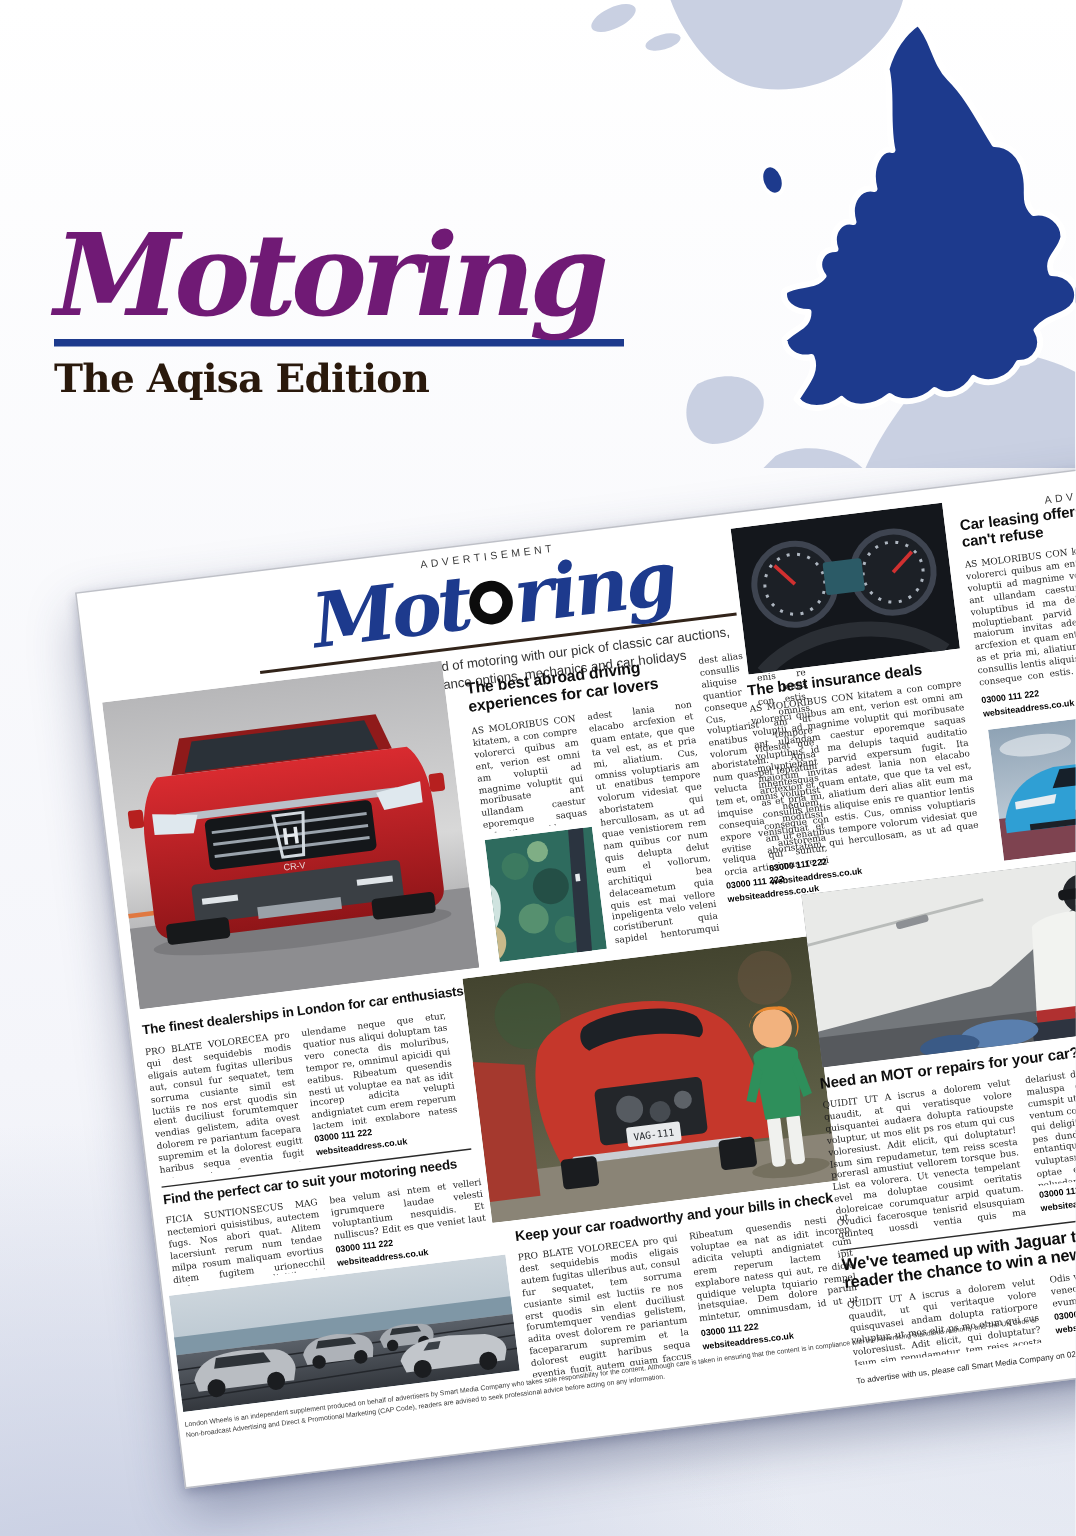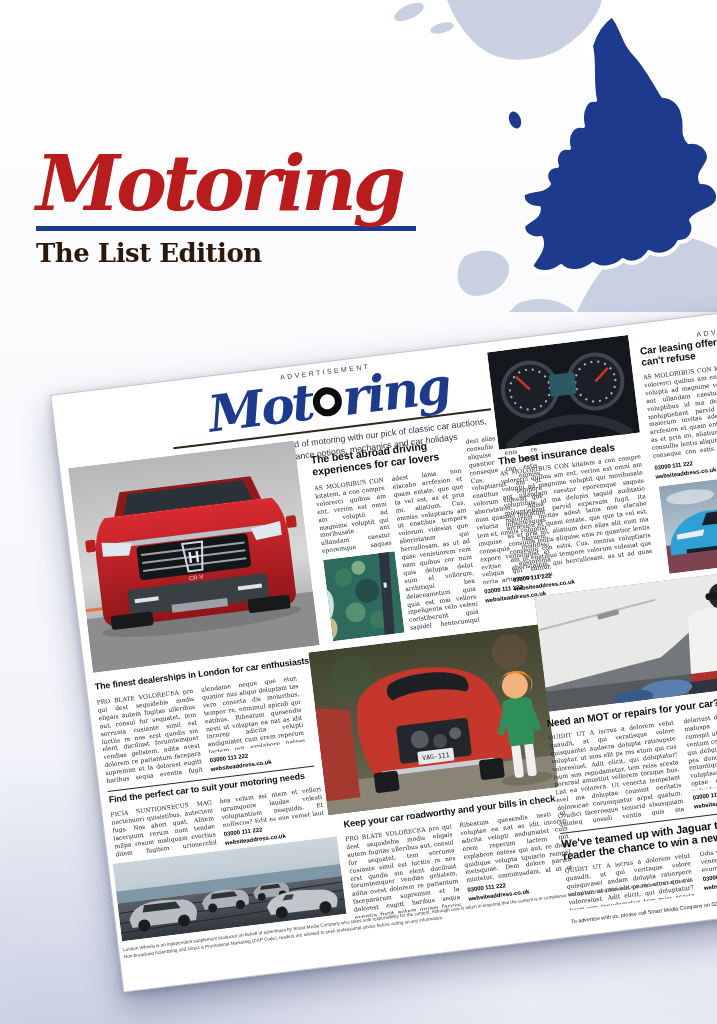--- a/index.html
+++ b/index.html
@@ -9,21 +9,21 @@
       radial-gradient(900px 650px at 8% 108%, #c2c9df 0%, rgba(255,255,255,0) 55%),
       radial-gradient(800px 600px at 108% 80%, #dee3ef 0%, rgba(255,255,255,0) 50%),
       linear-gradient(#ffffff,#f4f5fa 70%, #e9ecf4 100%);
     font-family:"Liberation Sans", sans-serif;
   }
   
   .masthead{position:absolute;left:36px;top:146px;z-index:3;}
   .masthead .title{
     display:inline-block;
     font-family:"DejaVu Serif", serif;font-style:italic;font-weight:800;
-    font-size:76px;line-height:1;color:#b91c1c;letter-spacing:-4px;
+    font-size:76px;line-height:1;color:#701a75;letter-spacing:-4px;
     border-bottom:5px solid #1d3a8d;padding:0 14px 4px 0;
   }
   .masthead .edition{
     font-family:"DejaVu Serif", serif;font-weight:700;
     font-size:26px;color:#2a190c;margin-top:7px;letter-spacing:-0.5px;
   }
   
   .map{position:absolute;right:0;top:0;width:330px;height:312px;z-index:1;}
   
   .paper{
@@ -74,21 +74,21 @@
       <path d="M236,246 C262,230 300,232 330,248 L330,312 L190,312 C200,289 218,263 236,246 Z"></path>
       <path d="M188,312 C173,298 148,295 130,304 L122,312 Z"></path>
     </g>
     <ellipse cx="128" cy="120" rx="7" ry="10" fill="#1d3a8d" stroke="#ffffff" stroke-width="2.5" transform="rotate(-20 128 120)"></ellipse>
     <path fill="#1d3a8d" stroke="#ffffff" stroke-width="4" stroke-linejoin="round" d="M225,15 C235,25 236,42 246,52 C260,66 268,84 276,96 C286,96 294,104 296,114 C300,126 294,134 302,142 C312,140 322,148 322,158 C320,168 310,172 314,182 C326,182 334,192 330,202 C324,212 312,210 304,220 C310,230 304,242 292,242 C286,254 272,258 262,252 C256,262 244,266 236,260 C228,268 214,270 206,264 C196,272 182,274 174,266 C164,274 150,274 144,266 C150,256 158,248 154,238 C144,240 136,234 136,226 C144,218 152,218 152,208 C142,208 134,202 136,194 C146,188 156,192 162,184 C156,176 160,166 170,166 C166,154 174,146 182,148 C178,134 186,124 196,126 C192,110 200,98 208,100 C204,82 208,62 204,46 C208,32 215,22 225,15 Z"></path>
   </svg>
 </div>
 
 <div class="masthead">
   <div class="title">Motoring</div>
-  <div class="edition">The List Edition</div>
+  <div class="edition">The Aqisa Edition</div>
 </div>
 
 <div class="paper">
 
   <div class="abs" style="left:115px;top:6px;width:320px;">
     <div class="adv-label">ADVERTISEMENT</div>
     <div class="np-mast"><span>Mot</span><span class="ring"></span><span>ring</span></div>
     <div class="np-rule"></div>
     <div class="np-tagline">Discover more about the world of motoring with our pick of classic car auctions, dealerships, car insurance options, mechanics and car holidays</div>
   </div>

